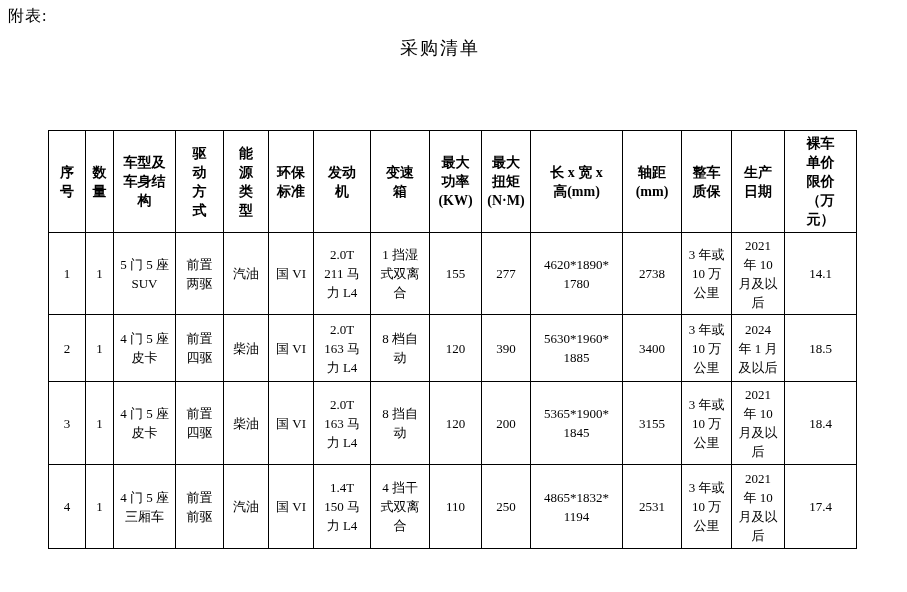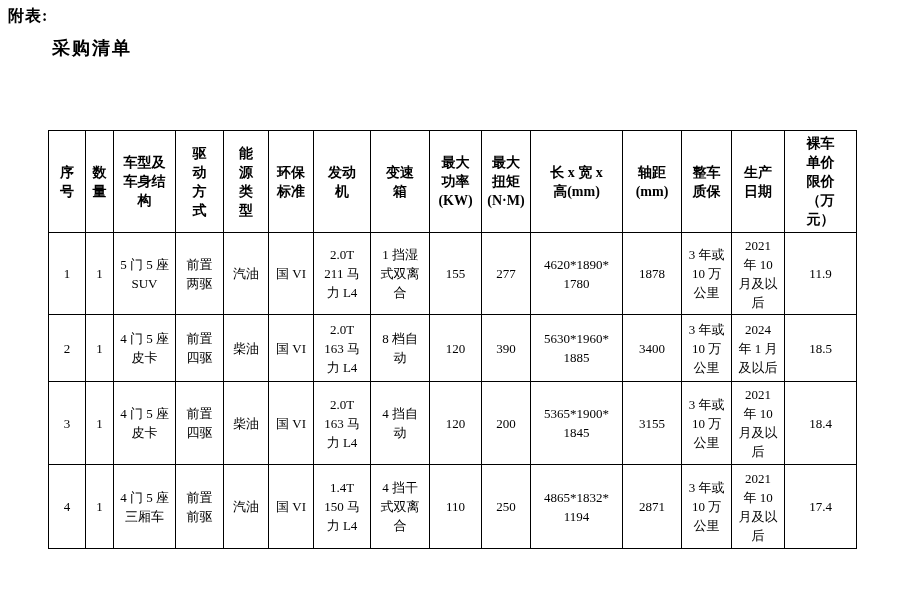--- a/index.html
+++ b/index.html
@@ -4,25 +4,25 @@
 <style>
   html, body { margin: 0; padding: 0; }
   body {
     width: 907px; height: 592px;
     background: #ffffff; color: #000000;
     font-family: "Liberation Serif", "DejaVu Serif", serif;
     position: relative; overflow: hidden;
   }
   .appendix-label {
     position: absolute; top: 6px; left: 8px;
-    font-size: 16px; letter-spacing: 1px; font-weight: bold;
+    font-size: 16px; letter-spacing: 1px;
   }
   .doc-title {
-    position: absolute; top: 36px; left: 52px; width: 808px;
-    text-align: left; font-size: 18px; font-weight: bold;
+    position: absolute; top: 36px; left: 36px; width: 808px;
+    text-align: center; font-size: 18px; font-weight: normal;
     letter-spacing: 2px;
   }
   table.purchase {
     position: absolute; top: 130px; left: 48px;
     width: 808px; border-collapse: collapse; table-layout: fixed;
   }
   .purchase th, .purchase td {
     border: 1px solid #000000;
     text-align: center; vertical-align: middle;
     white-space: pre-line; overflow: hidden;
@@ -118,29 +118,29 @@
       <td>2.0T
 211 马
 力 L4</td>
       <td>1 挡湿
 式双离
 合</td>
       <td>155</td>
       <td>277</td>
       <td>4620*1890*
 1780</td>
-      <td>1878</td>
+      <td>2738</td>
       <td>3 年或
 10 万
 公里</td>
       <td>2021
 年 10
 月及以
 后</td>
-      <td>11.9</td>
+      <td>14.1</td>
     </tr>
     <tr class="h-r1">
       <td>2</td>
       <td>1</td>
       <td>4 门 5 座
 皮卡</td>
       <td>前置
 四驱</td>
       <td>柴油</td>
       <td>国 VI</td>
@@ -167,21 +167,21 @@
       <td>1</td>
       <td>4 门 5 座
 皮卡</td>
       <td>前置
 四驱</td>
       <td>柴油</td>
       <td>国 VI</td>
       <td>2.0T
 163 马
 力 L4</td>
-      <td>4 挡自
+      <td>8 挡自
 动</td>
       <td>120</td>
       <td>200</td>
       <td>5365*1900*
 1845</td>
       <td>3155</td>
       <td>3 年或
 10 万
 公里</td>
       <td>2021
@@ -202,21 +202,21 @@
       <td>1.4T
 150 马
 力 L4</td>
       <td>4 挡干
 式双离
 合</td>
       <td>110</td>
       <td>250</td>
       <td>4865*1832*
 1194</td>
-      <td>2871</td>
+      <td>2531</td>
       <td>3 年或
 10 万
 公里</td>
       <td>2021
 年 10
 月及以
 后</td>
       <td>17.4</td>
     </tr>
   </tbody>

